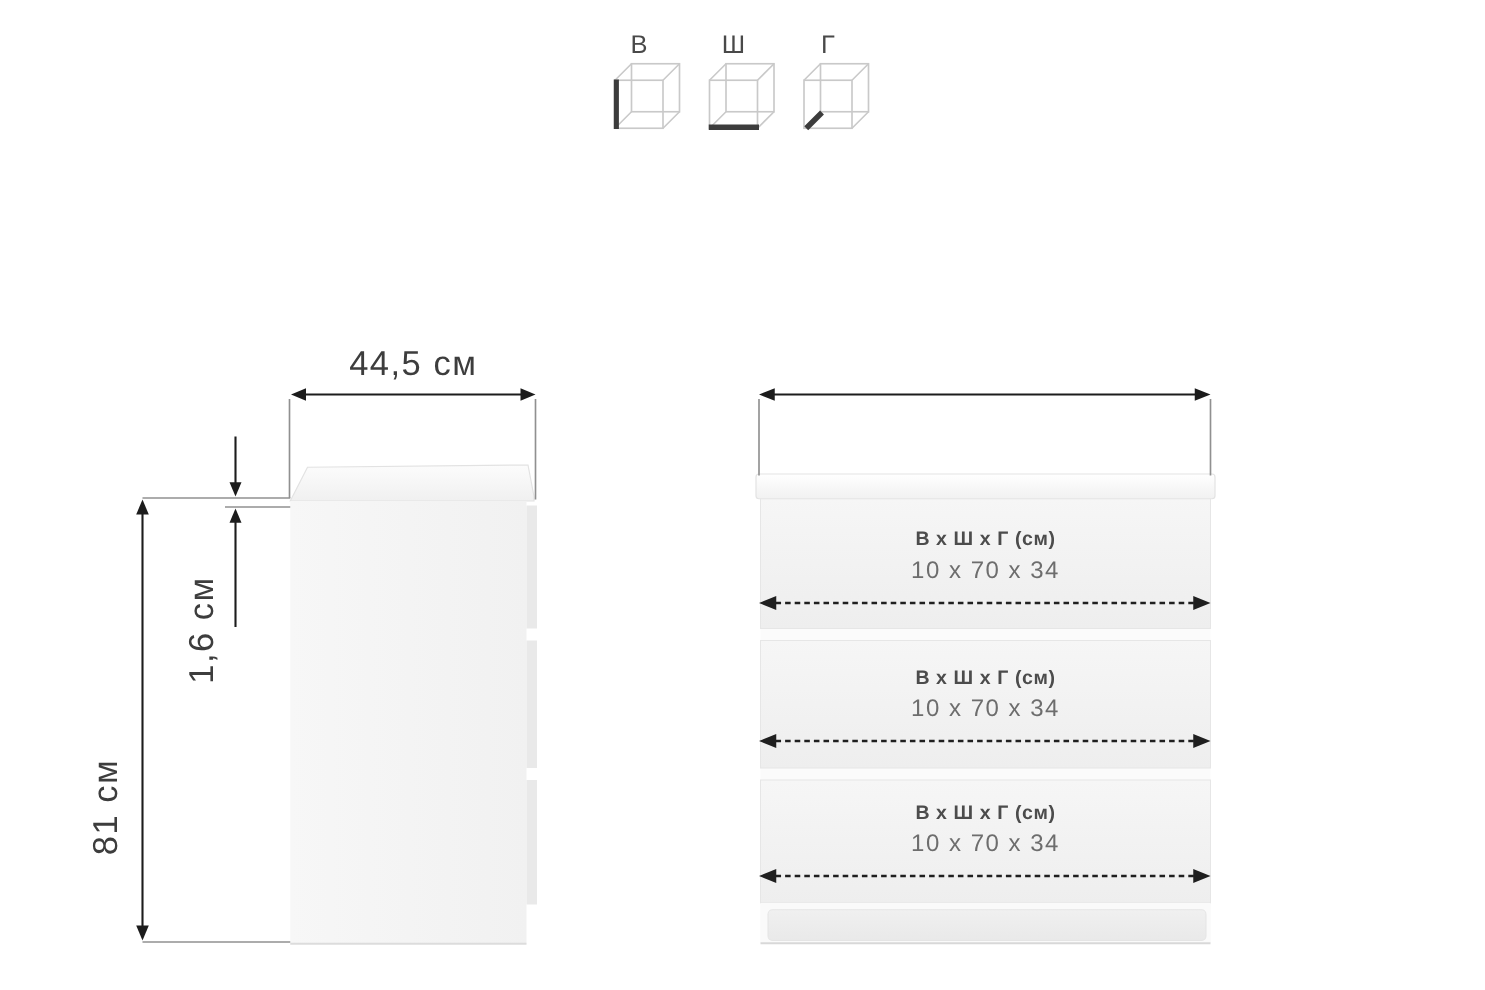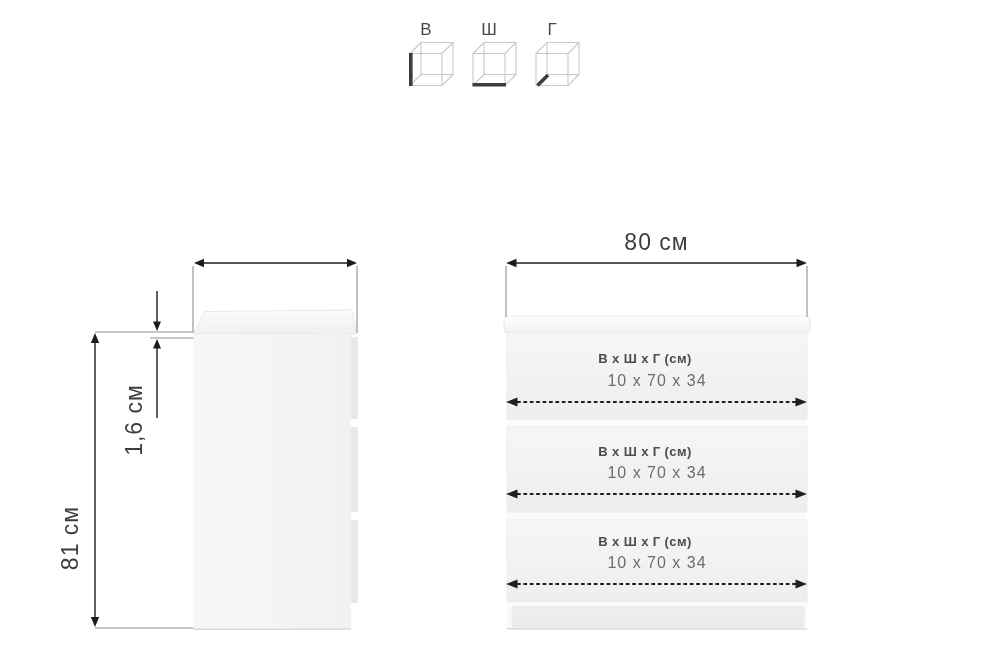--- a/index.html
+++ b/index.html
@@ -14,21 +14,21 @@
   .legend-label{width:34px;text-align:center;font-size:17px;color:#494949;height:22px;line-height:22px;}
   .cube{display:block;}
   
   .dim{position:absolute;z-index:2;color:#3d3d3d;font-size:23px;letter-spacing:1px;text-align:center;line-height:26px;white-space:nowrap;}
   .dim.rot{transform:rotate(-90deg);transform-origin:center center;}
   .lbl-445{left:194px;top:229px;width:163px;}
   .lbl-80{left:506px;top:229px;width:301px;}
   .lbl-81{left:-20px;top:525px;width:180px;height:26px;}
   .lbl-16{left:54px;top:407px;width:160px;height:26px;}
   
-  .drawer-header{position:absolute;z-index:2;left:495px;width:300px;text-align:center;
+  .drawer-header{position:absolute;z-index:2;left:507px;width:300px;text-align:center;
     font-size:13px;font-weight:bold;color:#4c4c4c;letter-spacing:0.4px;line-height:16px;}
   .drawer-dims{position:absolute;z-index:2;left:507px;width:300px;text-align:center;
     font-size:16px;color:#6d6d6d;letter-spacing:1px;line-height:28px;}
   .dh1{top:351px;} .dd1{top:367px;}
   .dh2{top:444px;} .dd2{top:459px;}
   .dh3{top:534px;} .dd3{top:549px;}
 </style>
 </head>
 <body>
 
@@ -173,21 +173,21 @@
           <line x1="1" y1="12.5" x2="12" y2="1.5"></line>
             <line x1="33" y1="12.5" x2="44" y2="1.5"></line>
           <line x1="1" y1="44.5" x2="12" y2="33.5"></line>
             <line x1="33" y1="44.5" x2="44" y2="33.5"></line>
         </g>
         <line x1="2.5" y1="44.5" x2="13" y2="34" stroke="#3c3c3c" stroke-width="3.6"></line>
       </svg>
     </div>
   </div>
 
-  <div class="dim lbl-80">80 см</div>
+  <div class="dim lbl-445">44,5 см</div>
   <div class="dim rot lbl-81">81 см</div>
   <div class="dim rot lbl-16">1,6 см</div>
 
   <div class="drawer-header dh1">В х Ш х Г (см)</div>
   <div class="drawer-dims dd1">10 x 70 x 34</div>
   <div class="drawer-header dh2">В х Ш х Г (см)</div>
   <div class="drawer-dims dd2">10 x 70 x 34</div>
   <div class="drawer-header dh3">В х Ш х Г (см)</div>
   <div class="drawer-dims dd3">10 x 70 x 34</div>
 

